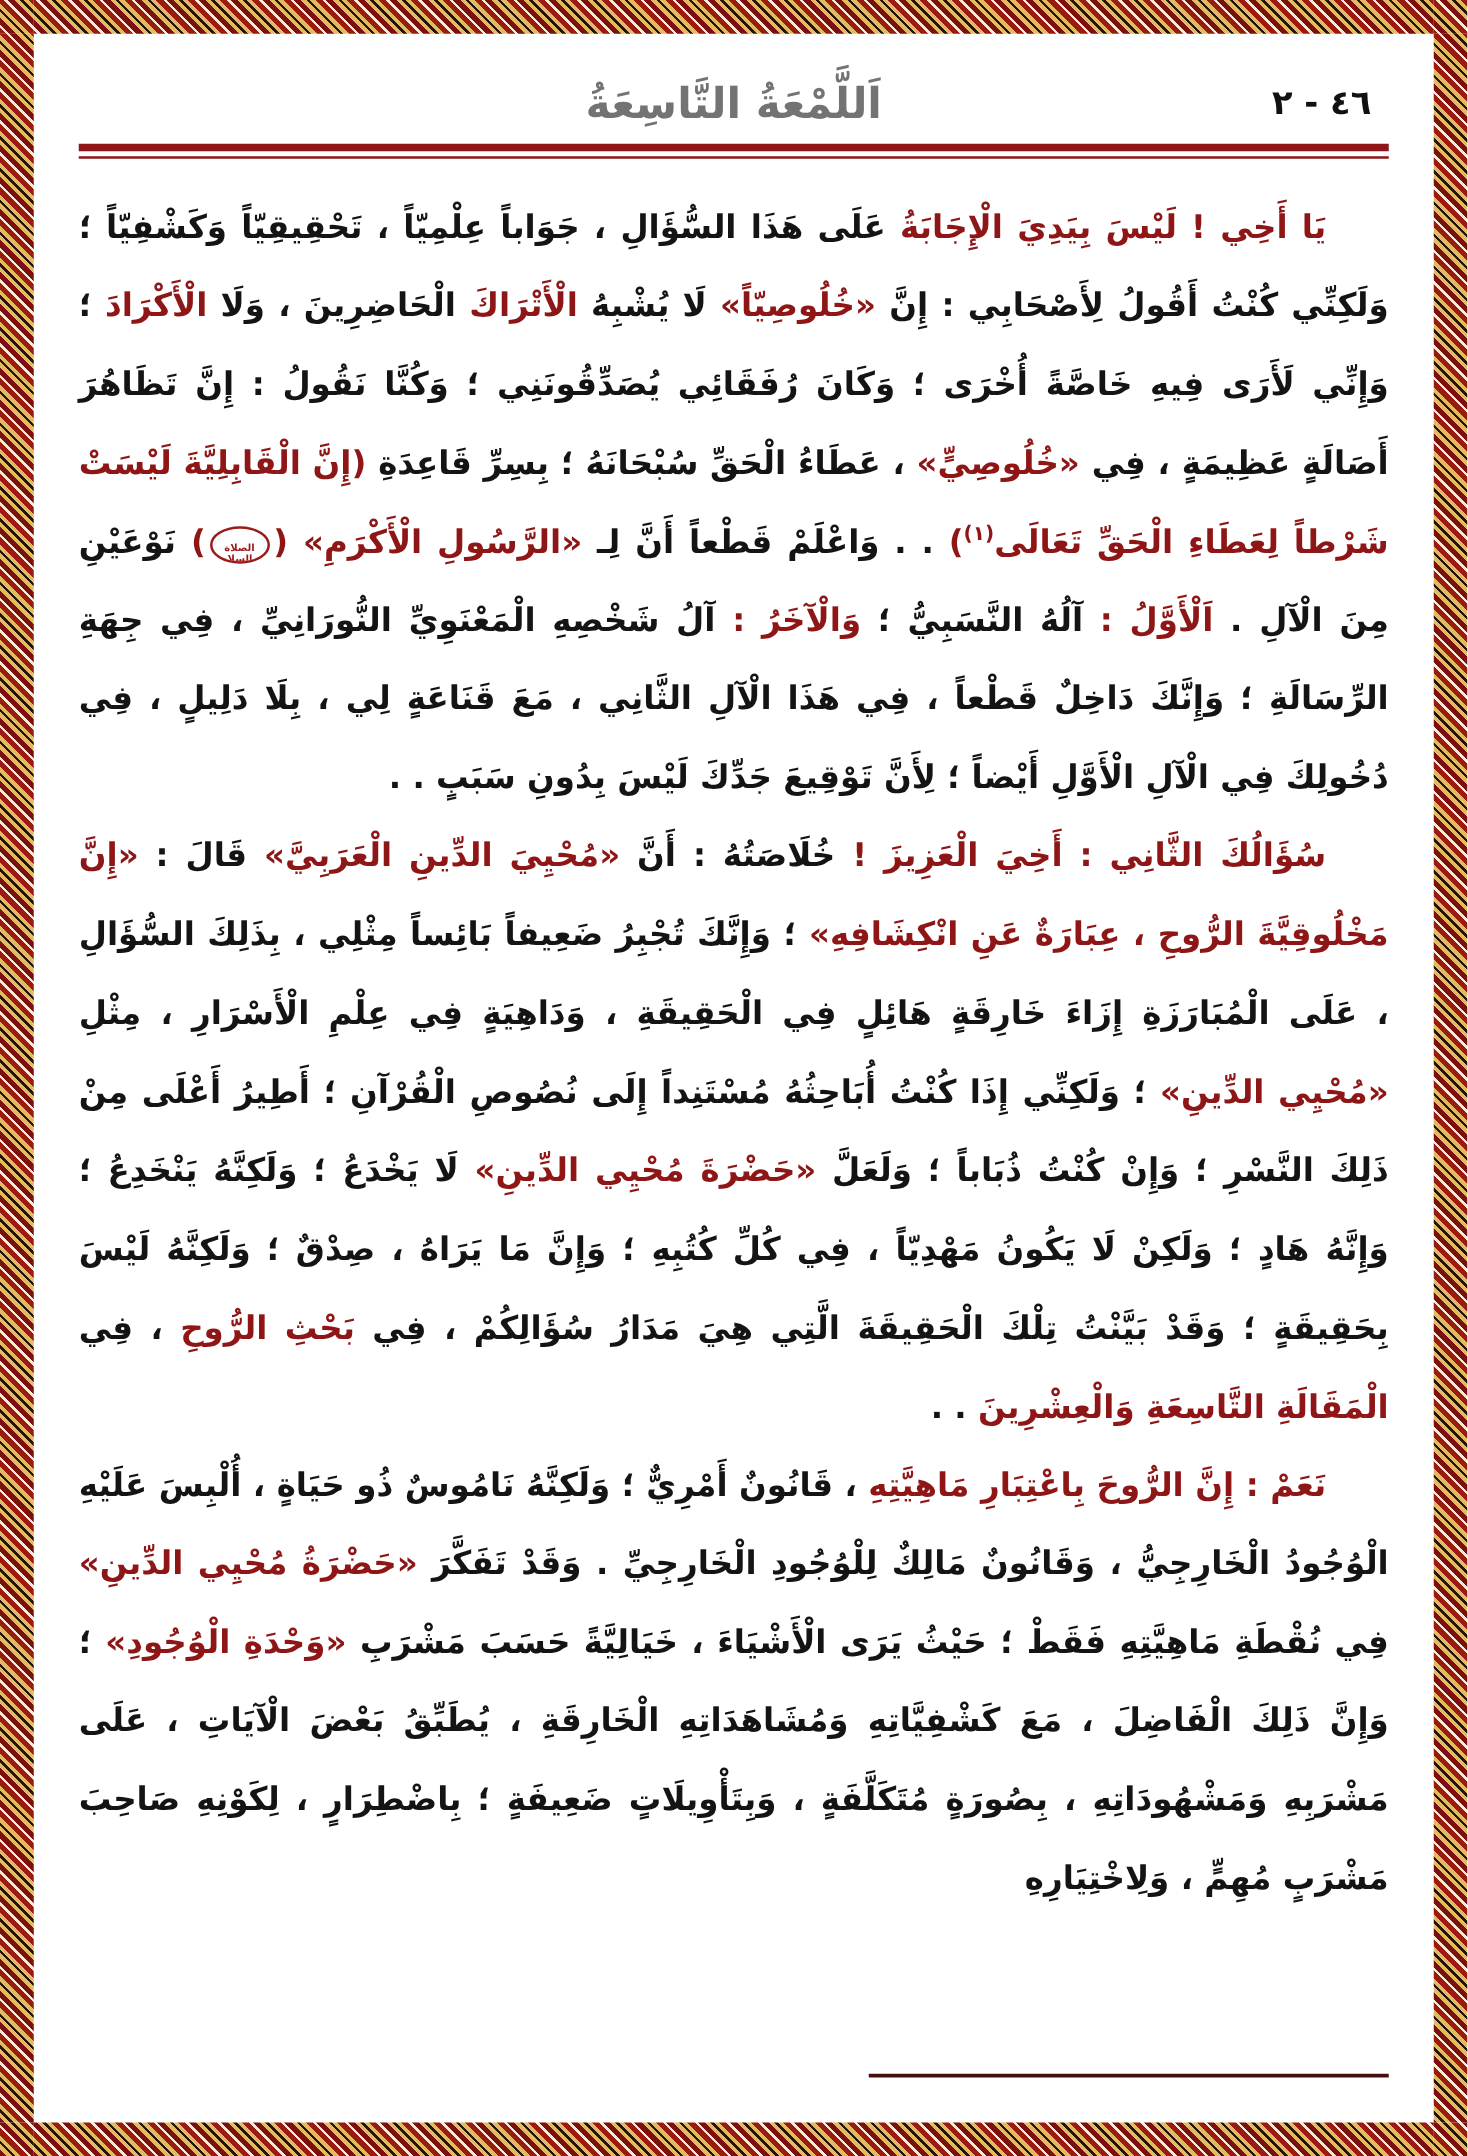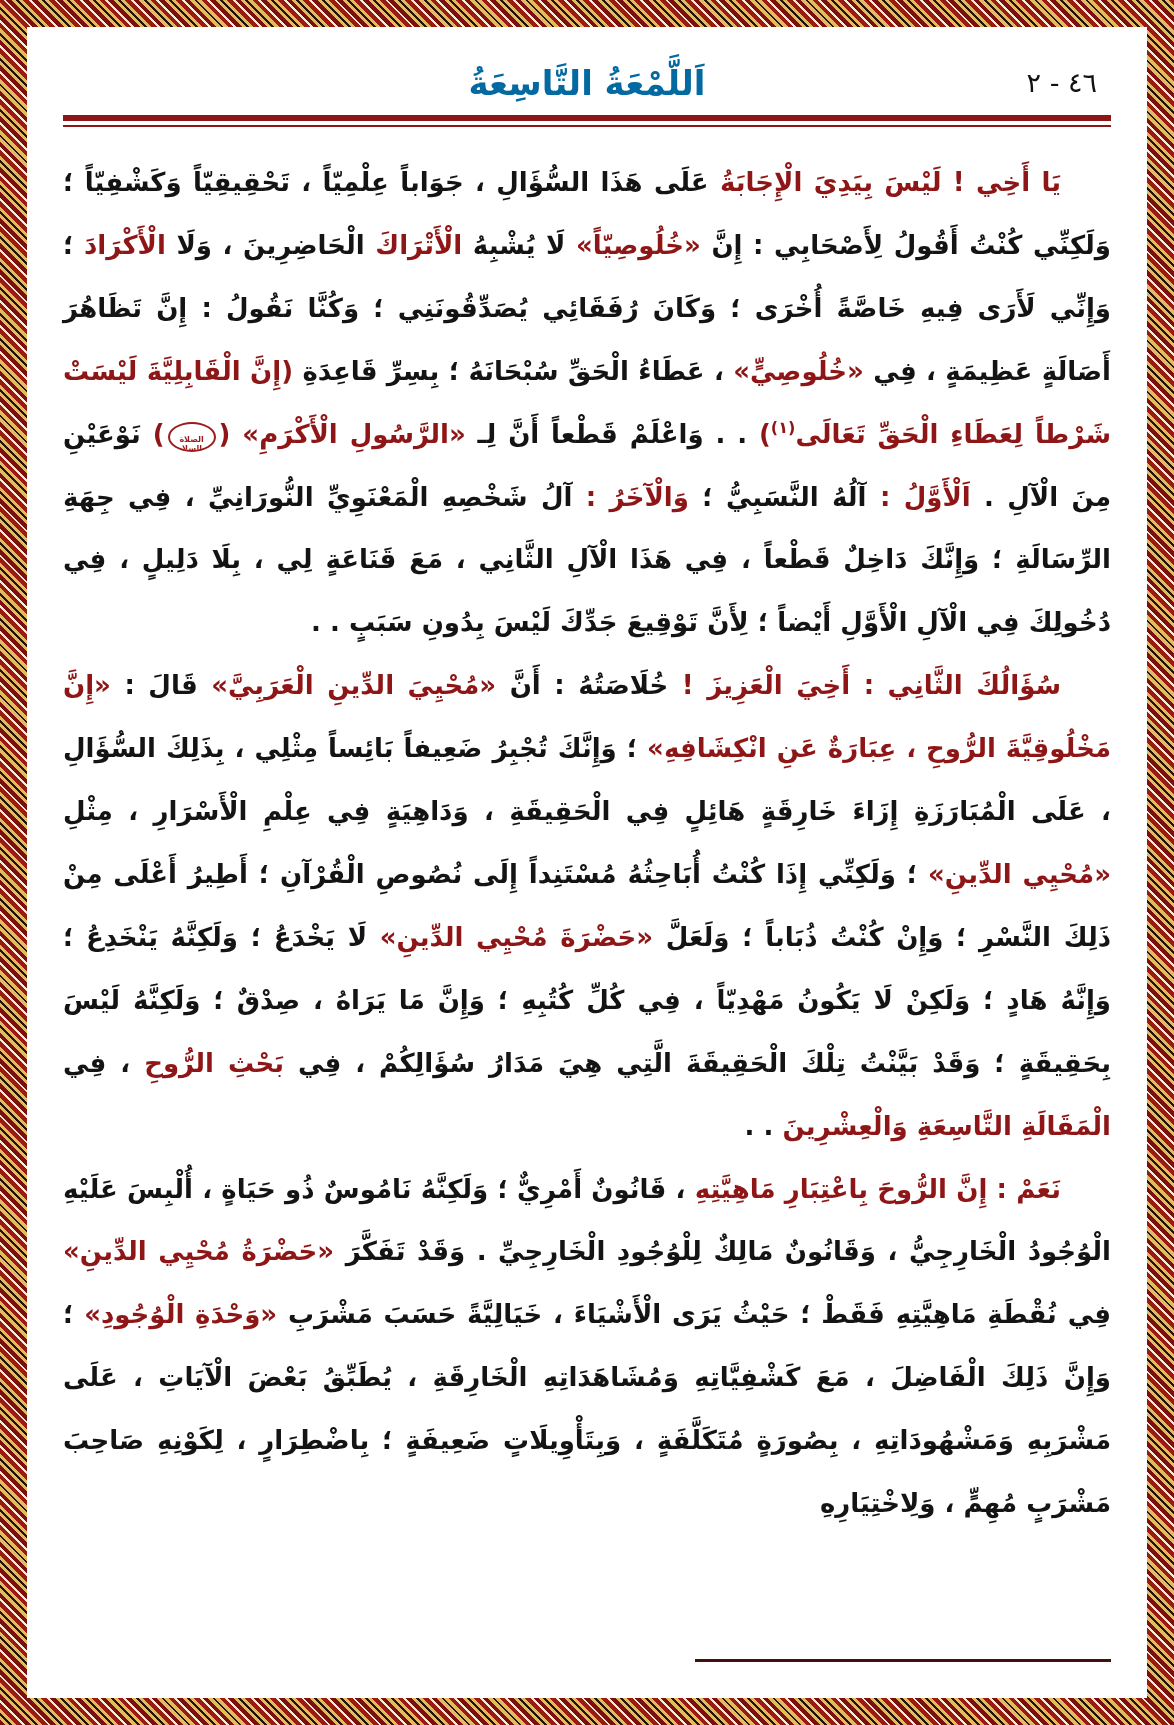--- a/index.html
+++ b/index.html
@@ -17,25 +17,25 @@
   .content{
     box-sizing:border-box;height:100%;
     padding:16px 36px 30px 36px;
     direction:rtl;
     display:flex;flex-direction:column;
   }
 
   .header{position:relative;height:60px;margin-top:10px;}
   .page-title{
     text-align:center;font-size:34px;font-weight:bold;
-    color:#0369a1;letter-spacing:1px;line-height:60px;
+    color:#737373;letter-spacing:1px;line-height:60px;
   }
   .page-number{
     position:absolute;right:14px;top:0;height:60px;line-height:60px;
-    font-size:27px;font-weight:normal;color:#111111;margin-left:43px;
+    font-size:27px;font-weight:bold;color:#111111;margin-left:43px;
   }
 
   .header-rule{
     border-top:6px solid #8e1616;border-bottom:2px solid #8e1616;
     height:4px;margin-top:2px;
   }
 
   .body-text{
     margin-top:24px;
     font-size:26px;font-weight:bold;color:#141414;

